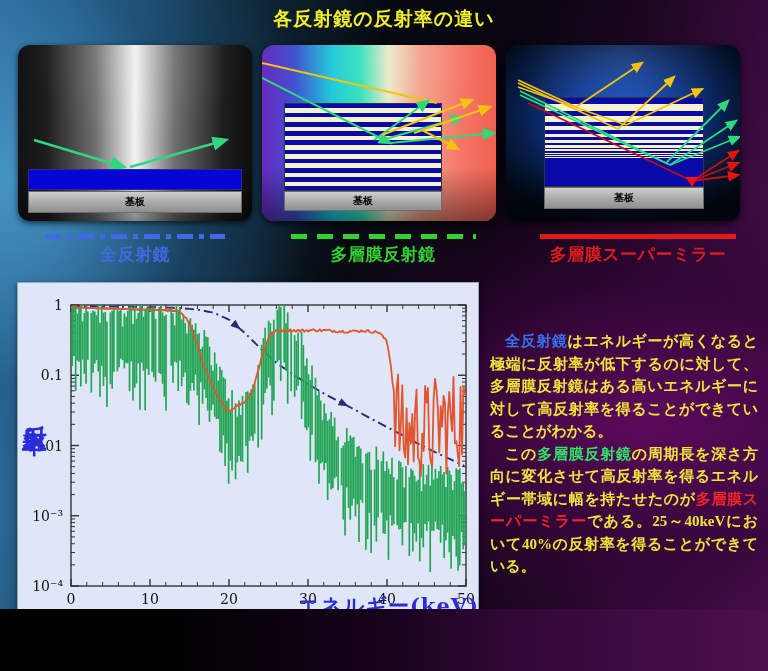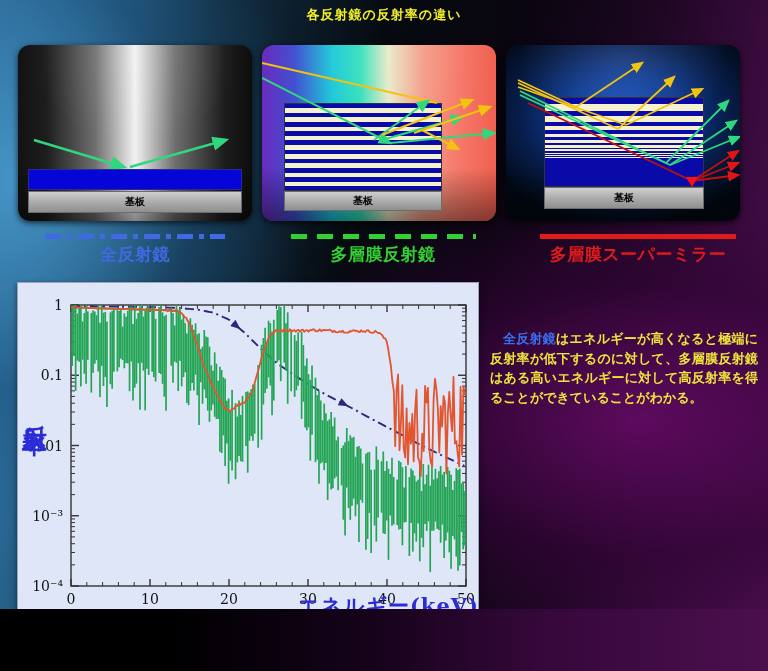--- a/index.html
+++ b/index.html
@@ -8,21 +8,21 @@
   #stage{position:relative;width:768px;height:671px;overflow:hidden;
     background:
       radial-gradient(ellipse 520px 300px at 640px 420px, rgba(96,10,96,.95) 0%, rgba(50,4,54,.65) 45%, rgba(0,0,0,0) 78%),
       radial-gradient(ellipse 360px 420px at 18px 180px, rgba(70,150,200,.95) 0%, rgba(30,80,120,.55) 50%, rgba(0,0,0,0) 82%),
       linear-gradient(100deg,#3f8fc4 0%, #2c6e9e 9%, #123044 24%, #060a10 44%, #0a0510 60%, #1d0722 74%, #3a0b3e 88%, #4d1050 100%);
   }
   #stage:after{content:"";position:absolute;left:0;right:0;bottom:0;height:62px;
     background:linear-gradient(90deg,#000 0%,#000 22%,#15031a 48%,#37083c 72%,#4b0f4e 100%);}
 
   .title{position:absolute;left:0;top:6px;width:768px;text-align:center;
-    color:#f2ee2a;font-size:13px;font-weight:bold;letter-spacing:1px;
+    color:#f2ee2a;font-size:19px;font-weight:bold;letter-spacing:1px;
     font-family:"DejaVu Serif","Liberation Serif",serif;z-index:5;}
 
   
   .panel{position:absolute;border-radius:12px;overflow:hidden;
     box-shadow:0 2px 6px rgba(0,0,0,.7);}
   #panel1{left:18px;top:45px;width:234px;height:176px;
     background:linear-gradient(90deg,#121212 0%,#1d1d1d 12%,#6f6f6f 33%,#f2f2f2 50%,#6f6f6f 67%,#1d1d1d 88%,#0d0d0d 100%);}
   #panel2{left:262px;top:45px;width:234px;height:176px;
     background:linear-gradient(90deg,#6a2bbf 0%,#3f4fd0 14%,#17c8d8 30%,#2fe0b8 42%,#e9e9c8 54%,#f4a08a 68%,#f6796a 84%,#f0604f 100%);}
   #panel3{left:506px;top:45px;width:234px;height:176px;
@@ -52,22 +52,22 @@
   #chartsvg{position:absolute;left:0;top:0;}
   .ylab{position:absolute;left:18px;top:404px;color:#2b2bd8;font-size:25px;font-weight:bold;
     writing-mode:vertical-rl;letter-spacing:3px;
     font-family:"DejaVu Serif","Liberation Serif",serif;}
   .xlab{position:absolute;left:17px;top:592px;width:462px;text-align:right;
     color:#2b2bd8;font-size:21px;font-weight:bold;letter-spacing:1px;
     font-family:"DejaVu Serif","Liberation Serif",serif;}
 
   
   #bodytext{position:absolute;left:490px;top:330px;width:268px;
-    font-family:Liberation Mono, monospace;
-    font-size:13px;line-height:1.5;font-weight:bold;color:#f0e43c;
+    font-family:Liberation Serif, serif;
+    font-size:15px;line-height:1.5;font-weight:bold;color:#f0e43c;
     text-align:justify;}
   #bodytext p{margin:0;text-indent:1em;}
   .c-blue{color:#3a6ff0;}
   .c-green{color:#35e06a;}
   .c-red{color:#f0252a;}
 </style>
 </head>
 <body>
 
 <div id="stage">
@@ -544,15 +544,18 @@
         </g>
       </svg>
   </div>
   <div class="ylab">反射率</div>
   <div class="xlab">エネルギー(keV)</div>
 
   <div id="bodytext">
     <p>
       <span class="c-blue">全反射鏡</span><span>はエネルギーが高くなると極端に反射率が低下するのに対して、多層膜反射鏡はある高いエネルギーに対して高反射率を得ることができていることがわかる。</span>
     </p>
+    <p>
+      <span>この</span><span class="c-green">多層膜反射鏡</span><span>の周期長を深さ方向に変化させて高反射率を得るエネルギー帯域に幅を持たせたのが</span><span class="c-red">多層膜スーパーミラー</span><span>である。25～40keVにおいて40%の反射率を得ることができている。</span>
+    </p>
   </div>
 
 </div>
 
 </body></html>

